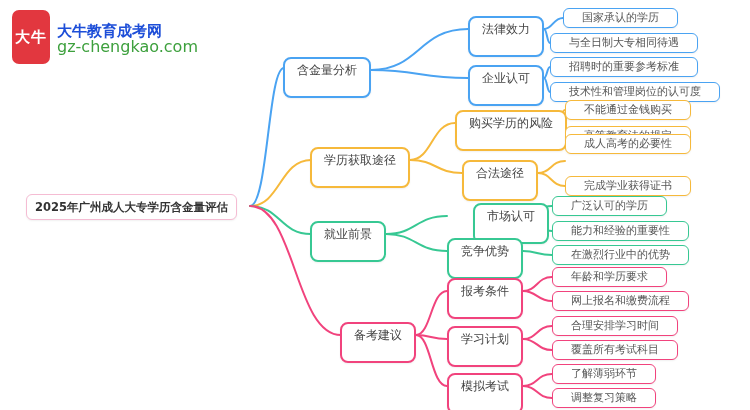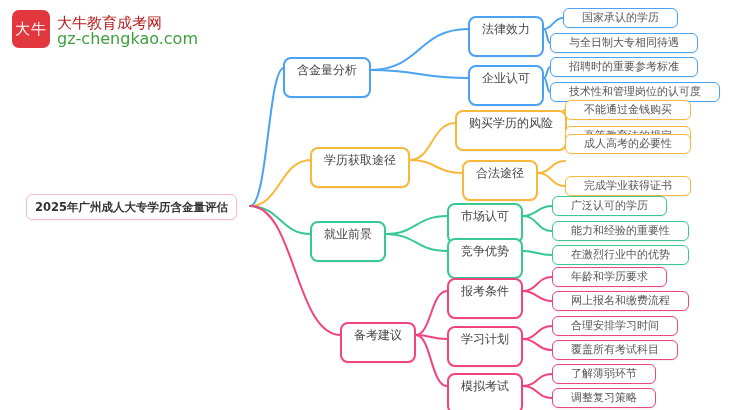--- a/index.html
+++ b/index.html
@@ -20,24 +20,24 @@
   .l1,.l2{border:2px solid;border-radius:8px;padding:4px 12px;font-size:12px;
         height:41px;line-height:14px;color:#454545}
   .leaf{border:1.5px solid;border-radius:6px;padding:2px 18px;font-size:11px;
         height:20px;line-height:13px;color:#555}
   .c-blue{border-color:#4aa3f2}
   .c-yellow{border-color:#f6b93b}
   .c-green{border-color:#37c893}
   .c-pink{border-color:#f1437d}
 
   .logo{position:absolute;left:12px;top:10px;display:flex;align-items:center;gap:7px;cursor:pointer}
-  .logo-icon{width:38px;height:38px;background:#e2373f;border-radius:7px;color:#fff;
-        font-weight:normal;font-size:15px;display:flex;align-items:center;justify-content:center;
+  .logo-icon{width:38px;height:54px;background:#e2373f;border-radius:7px;color:#fff;
+        font-weight:bold;font-size:15px;display:flex;align-items:center;justify-content:center;
         letter-spacing:1px}
-  .logo-brand{font-size:15px;font-weight:normal;color:#b91c1c;line-height:18px}
+  .logo-brand{font-size:15px;font-weight:bold;color:#1d4ed8;line-height:18px}
   .logo-domain{font-size:16px;color:#3da03d;line-height:13px}
 </style>
 </head>
 <body>
 
 <div class="canvas">
 
   <svg class="edges" viewBox="0 0 750 410">
 
     <path class="e-blue" d="M250 206 C268 206 268 68 284 68"></path>
@@ -87,21 +87,21 @@
 
   <div class="node l1 c-blue" style="left:283px;top:57px">含金量分析</div>
   <div class="node l1 c-yellow" style="left:310px;top:147px">学历获取途径</div>
   <div class="node l1 c-green" style="left:310px;top:221px">就业前景</div>
   <div class="node l1 c-pink" style="left:340px;top:322px">备考建议</div>
 
   <div class="node l2 c-blue" style="left:468px;top:16px">法律效力</div>
   <div class="node l2 c-blue" style="left:468px;top:65px">企业认可</div>
   <div class="node l2 c-yellow" style="left:455px;top:110px">购买学历的风险</div>
   <div class="node l2 c-yellow" style="left:462px;top:160px">合法途径</div>
-  <div class="node l2 c-green" style="left:447px;top:203px">市场认可</div>
+  <div class="node l2 c-green" style="left:473px;top:203px">市场认可</div>
   <div class="node l2 c-green" style="left:447px;top:238px">竞争优势</div>
   <div class="node l2 c-pink" style="left:447px;top:278px">报考条件</div>
   <div class="node l2 c-pink" style="left:447px;top:326px">学习计划</div>
   <div class="node l2 c-pink" style="left:447px;top:373px">模拟考试</div>
 
   <div class="node leaf c-blue" style="left:563px;top:8px">国家承认的学历</div>
   <div class="node leaf c-blue" style="left:550px;top:33px">与全日制大专相同待遇</div>
   <div class="node leaf c-blue" style="left:550px;top:57px">招聘时的重要参考标准</div>
   <div class="node leaf c-blue" style="left:550px;top:82px">技术性和管理岗位的认可度</div>
   <div class="node leaf c-yellow" style="left:565px;top:100px">不能通过金钱购买</div>

